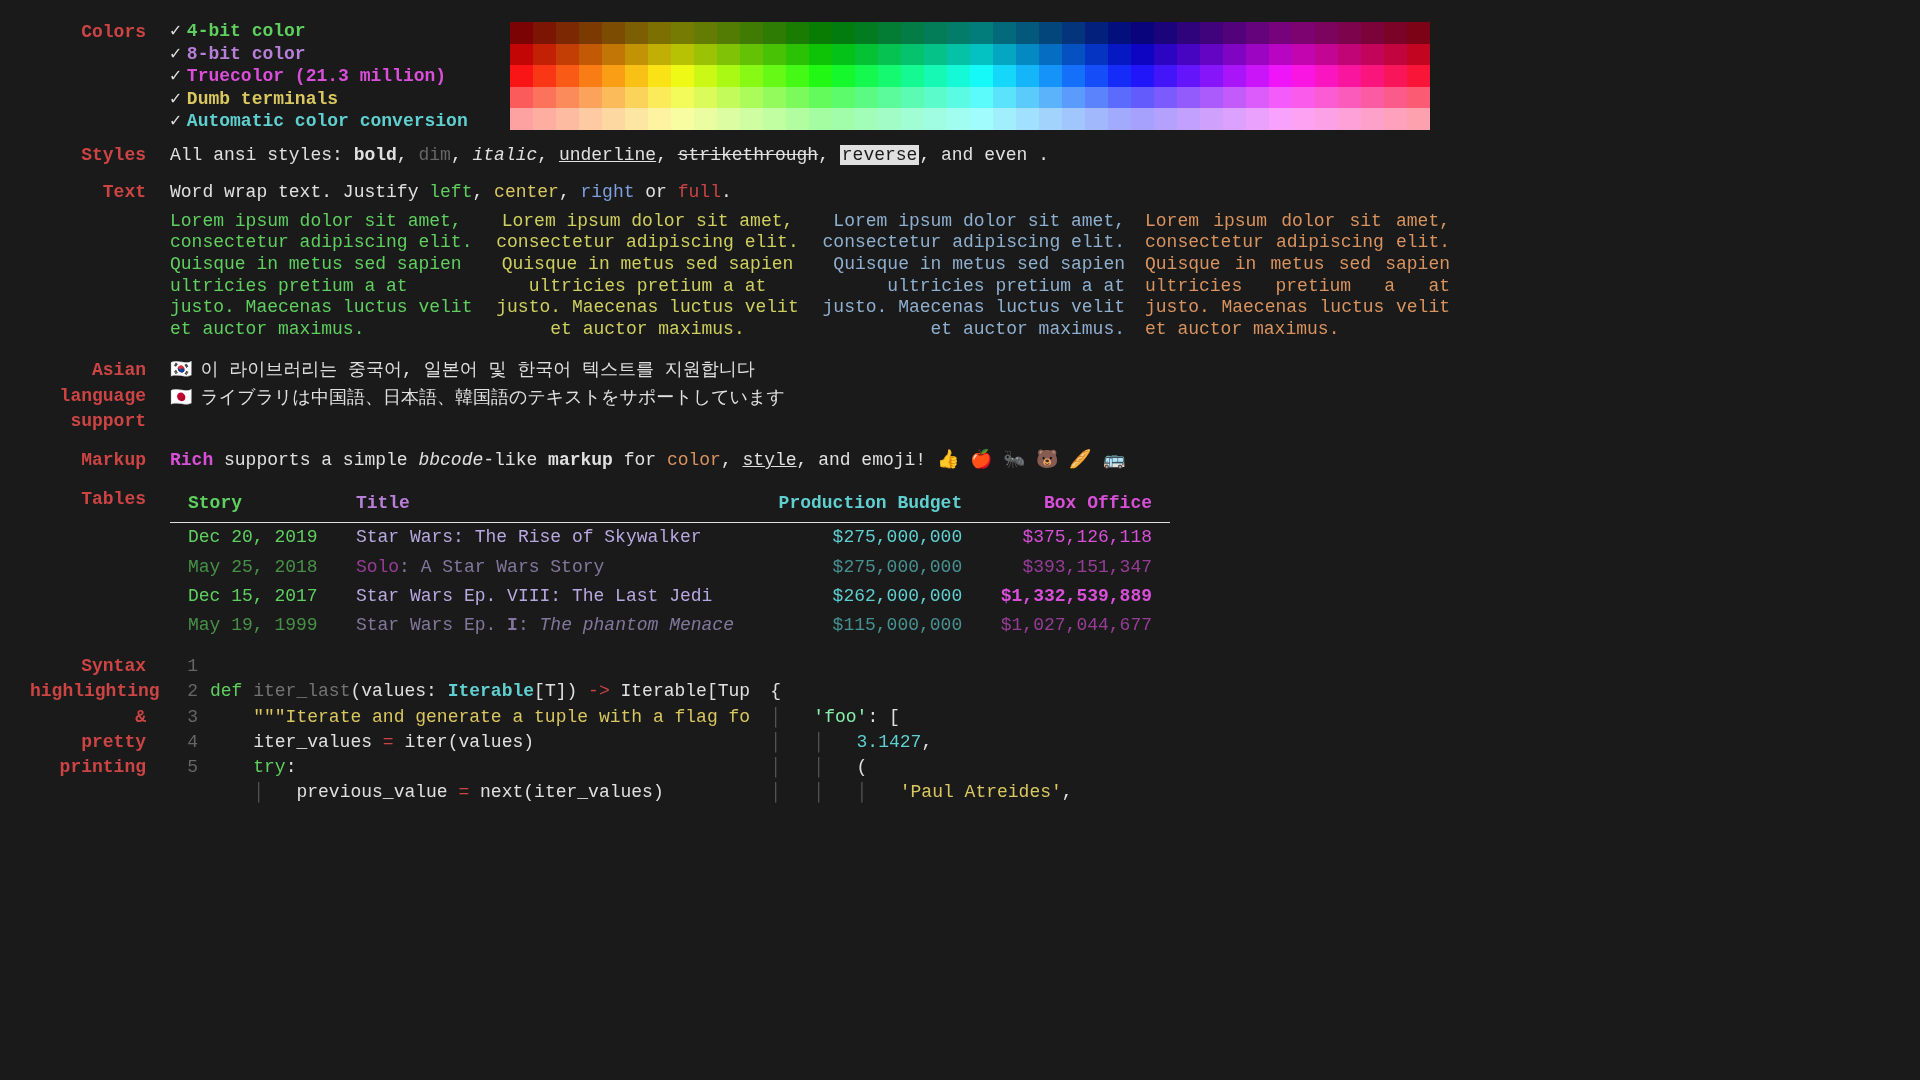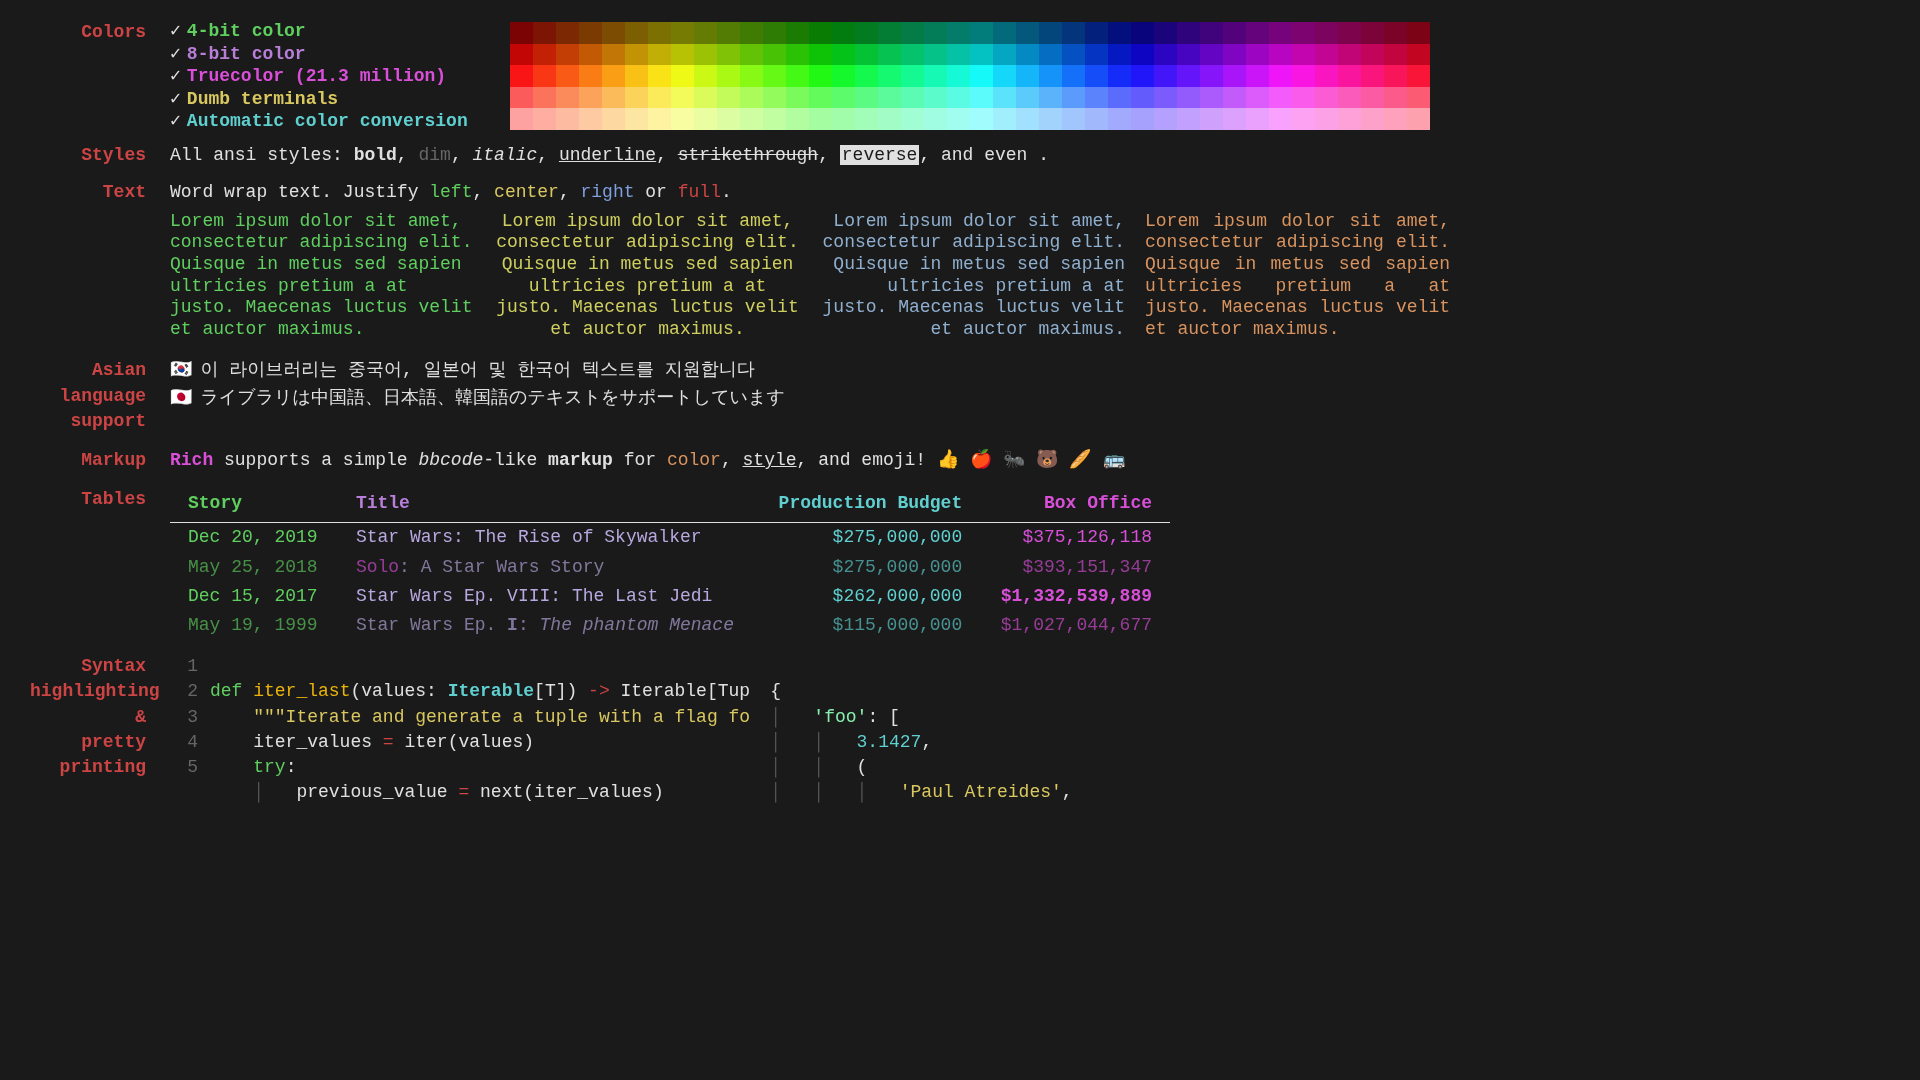--- a/index.html
+++ b/index.html
@@ -76,21 +76,21 @@
   table { border-collapse: collapse; width: 1000px; margin-top: 2px; }
   th { text-align: left; padding: 2px 18px 6px 18px; border-bottom: 1px solid #e0e0e0; font-weight: bold; }
   th.r, td.r { text-align: right; }
   td { padding: 2px 18px; }
 
   .code-area { display: flex; gap: 20px; }
   .code-left { display: flex; }
   .lineno { color: #666; width: 40px; text-align: right; padding-right: 12px; }
   .code { white-space: pre; }
   .kw { color: #5fcf5f; }
-  .fn { color: #eab308; }
+  .fn { color: #737373; }
   .ty { color: #5fcfcf; font-weight: bold; }
   .str { color: #d9c75f; }
   .op { color: #cc4444; }
   .gutter { color: #555; }
   .pretty { white-space: pre; font-family: inherit; }
   .brace { color: #e0e0e0; }
   .key { color: #86efac; }
   .num { color: #5fcfcf; }
   .pstr { color: #d9c75f; }
 </style>

